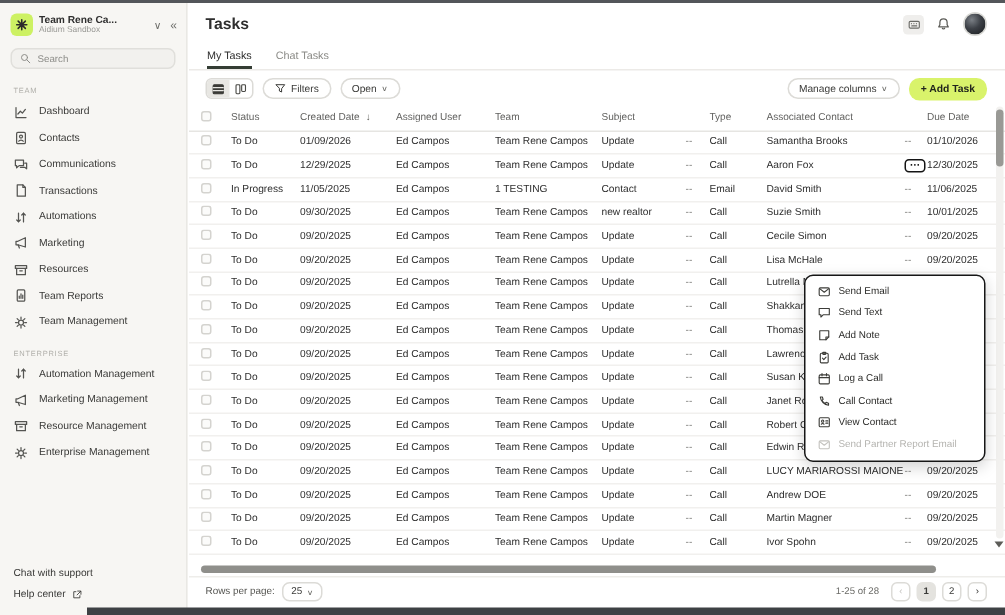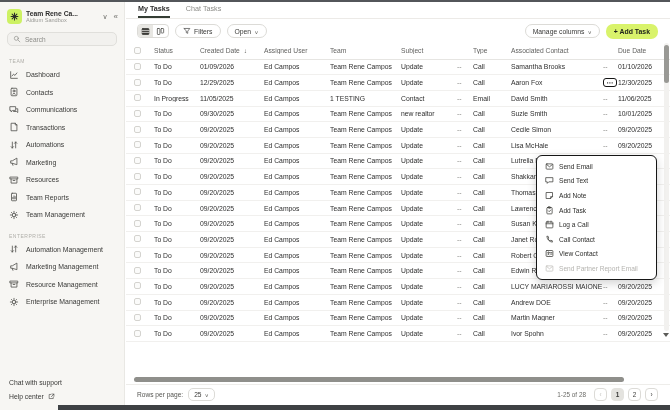--- a/index.html
+++ b/index.html
@@ -43,21 +43,21 @@
   .hdr-right { display:flex; align-items:center; gap:8px; }
   .icon-btn-sq { width:14px; height:13px; background:#efeeec; border-radius:3px; display:flex;
                  align-items:center; justify-content:center; color:#6a6a66; cursor:pointer; }
   .bell { color:#5c5c58; cursor:pointer; display:flex; }
   .avatar { width:16px; height:16px; border-radius:50%; cursor:pointer;
             background:radial-gradient(circle at 35% 30%, #7a7f85 0%, #3c4046 45%, #17191c 100%);
             border:1px solid #d9d9d5; }
 
   .tabs { height:17px; display:flex; gap:16px; padding:0 12px; border-bottom:1px solid #eceae7; }
   .tab { font-size:7.2px; display:flex; align-items:flex-start; padding-top:2px; color:#8b8b87; cursor:pointer; position:relative; }
-  .tab.active { color:#2e2e2e; font-weight:700; }
+  .tab.active { color:#2e2e2e; font-weight:400; }
   .tab.active::after { content:""; position:absolute; left:0; right:0; bottom:0; height:2px; background:#343d34; }
 
   .toolbar { height:24px; display:flex; align-items:center; justify-content:space-between; padding:0 12px 0 11px; }
   .tb-left, .tb-right { display:flex; align-items:center; gap:6px; }
   .seg { display:flex; border:1px solid #dcdbd7; border-radius:4px; overflow:hidden; height:14px; }
   .seg-btn { width:15px; display:flex; align-items:center; justify-content:center; cursor:pointer; color:#4a4a46; }
   .seg-btn.sel { background:#e8e7e3; }
   .pill-btn { height:14px; border:1px solid #dcdbd7; border-radius:7px; background:#fff; display:flex;
               align-items:center; gap:3px; padding:0 7px; font-size:6.8px; color:#3a3a38; cursor:pointer;
               font-family:"Liberation Sans",sans-serif; }
@@ -277,20 +277,38 @@
       <svg width="7" height="7" viewBox="0 0 12 12">
           <path d="M4.5 2.5H2v7h7V7"></path>
           <path d="M6.5 1.8h3.7v3.7M10 2L5.8 6.2"></path>
         </svg>
     </div>
   </div>
 </div>
 
 <div class="main">
 
+  <div class="page-header">
+    <div class="page-title">Tasks</div>
+    <div class="hdr-right">
+      <div class="icon-btn-sq">
+        <svg width="9" height="9" viewBox="0 0 12 12">
+            <rect x="1.5" y="3" width="9" height="6" rx="1"></rect>
+            <path d="M3.5 5h.01M5.7 5h.01M7.9 5h.01M3.8 7h4.4"></path>
+          </svg>
+      </div>
+      <span class="bell">
+        <svg width="10" height="10" viewBox="0 0 12 12">
+            <path d="M6 1.8c-1.7 0-2.9 1.2-2.9 2.9v1.9L2.2 8.3h7.6L8.9 6.6V4.7c0-1.7-1.2-2.9-2.9-2.9z"></path>
+            <path d="M5.1 9.4c.2.7 1.6.7 1.8 0"></path>
+          </svg>
+      </span>
+      <div class="avatar"></div>
+    </div>
+  </div>
 
   <div class="tabs">
     <div class="tab active">My Tasks</div>
     <div class="tab">Chat Tasks</div>
   </div>
 
   <div class="toolbar">
     <div class="tb-left">
       <div class="seg">
         <div class="seg-btn sel">

